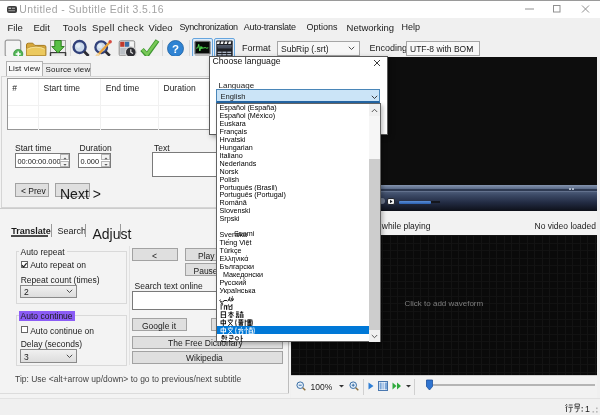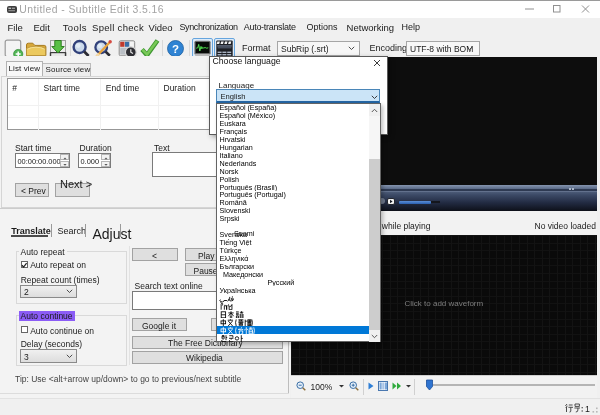--- a/index.html
+++ b/index.html
@@ -177,21 +177,21 @@
 <div class="abs" style="left:100.5px;top:154px;width:9.5px;height:6.3px;background:#f2f2f2;border:1px solid #b5b5b5;"></div>
 <div class="abs" style="left:100.5px;top:161px;width:9.5px;height:6.3px;background:#f2f2f2;border:1px solid #b5b5b5;"></div>
 <svg class="abs" style="left:101.5px;top:155.5px;" width="8" height="11" viewBox="0 0 8 11">
     <path d="M2.4 3.2 l1.6-1.8 1.6 1.8 z" fill="#555"></path>
     <path d="M2.4 8 l1.6 1.8 1.6-1.8 z" fill="#555"></path>
   </svg>
 <div class="abs" style="left:152px;top:152px;width:132px;height:25px;background:#fff;border:1px solid #7a7a7a;"></div>
 <div class="abs" style="left:15px;top:183px;width:33.5px;height:13.5px;background:#dfdfdf;border:1px solid #a2a2a2;"></div>
 <div class="t" style="left:21px;top:186px;font-size:8.5px;">&lt; Prev</div>
 <div class="abs" style="left:54.5px;top:183px;width:35px;height:13.5px;background:#dfdfdf;border:1px solid #a2a2a2;"></div>
-<div class="t" style="left:60px;top:178px;font-size:11px;text-align:center;">Next &gt;</div>
+<div class="t" style="left:60px;top:186px;font-size:14px;text-align:center;">Next &gt;</div>
 
 <div class="abs" style="left:0px;top:207.5px;width:290px;height:1px;background:#cccccc;"></div>
 <div class="t" style="left:11.3px;top:226px;font-size:9px;font-weight:bold;">Translate</div>
 <div class="abs" style="left:10.5px;top:235.2px;width:37.5px;height:1.4px;background:#4a4a4a;"></div>
 <div class="abs" style="left:51.3px;top:223.5px;width:1px;height:13px;background:#9a9a9a;"></div>
 <div class="t" style="left:57.5px;top:226px;font-size:9px;">Search</div>
 <div class="abs" style="left:85px;top:223.5px;width:1px;height:13px;background:#9a9a9a;"></div>
 <div class="t" style="left:92.5px;top:226px;font-size:14px;">Adjust</div>
 <div class="abs" style="left:120px;top:223.5px;width:1px;height:13px;background:#9a9a9a;"></div>
 
@@ -354,21 +354,21 @@
 <div class="li" style="top:199.3px;">Română</div>
 <div class="li" style="top:207.3px;">Slovenski</div>
 <div class="li" style="top:215.2px;">Srpski</div>
 <div class="li" style="top:230px;padding-left:17px;">Suomi</div>
 <div class="li" style="top:231.0px;">Svenska</div>
 <div class="li" style="top:238.9px;">Tiếng Việt</div>
 <div class="li" style="top:246.9px;">Türkçe</div>
 <div class="li" style="top:254.8px;">Ελληνικά</div>
 <div class="li" style="top:262.7px;">Български</div>
 <div class="li" style="top:270.6px;padding-left:6px;">Македонски</div>
-<div class="li" style="top:278.5px;margin-left:48px;">Русский</div>
+<div class="li" style="top:278.5px;">Русский</div>
 <div class="li" style="top:286.5px;">Українська</div>
 
 <div class="li" style="top:294.4px;"></div>
 <svg class="abs" style="left:219px;top:295.8px;" width="16" height="7" viewBox="0 0 16 7">
   <g fill="none" stroke="#000" stroke-width="0.85">
     <circle cx="13.3" cy="2.9" r="0.95"></circle>
     <path d="M14.5 3.4 q-0.2 1.4 -1.9 1.4 l-1.6 0.1"></path>
     <line x1="10.7" y1="0.9" x2="10.7" y2="4.8"></line>
     <path d="M9.7 2.8 q0.4 1.8 -1.1 2.6"></path>
     <path d="M8.1 4 l-0.65 1 -0.65-1 -0.65 1 -0.65-1 q-0.3 1.8 -1.9 1.7"></path>

